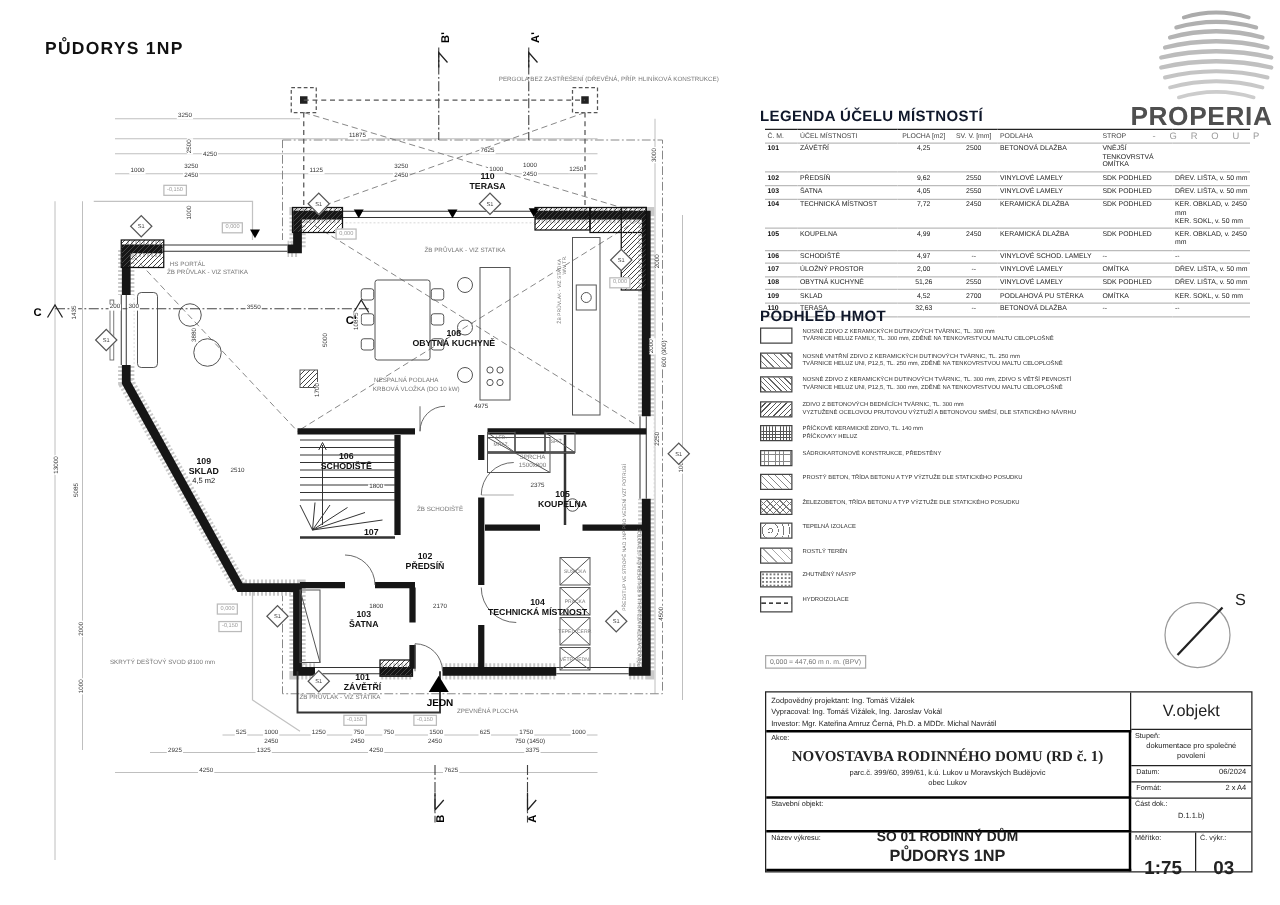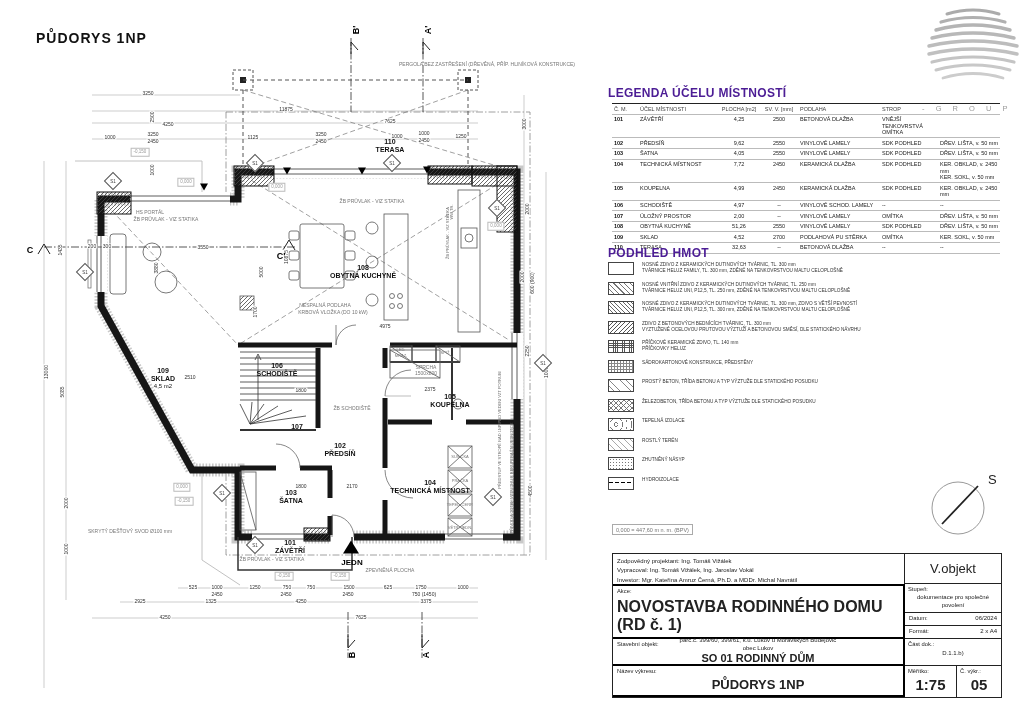--- a/index.html
+++ b/index.html
@@ -28,21 +28,21 @@
         padding:1px 2px;background:#fff;transform:translate(-50%,-50%);white-space:nowrap;}
   .s1{position:absolute;width:11px;height:11px;border:1px solid #555;background:#fff;
       transform:translate(-50%,-50%) rotate(45deg);}
   .s1 span{position:absolute;left:0;top:2.5px;width:11px;text-align:center;font-size:4.5px;color:#444;
       transform:rotate(-45deg);}
   .tri{position:absolute;width:0;height:0;transform:translate(-50%,-50%);
        border-left:4px solid transparent;border-right:4px solid transparent;border-top:7px solid #000;}
   .tri.tri-entry{border-left:8px solid transparent;border-right:8px solid transparent;
        border-top:none;border-bottom:13px solid #000;}
   
-  .lg-title{position:absolute;font-size:12px;font-weight:bold;color:#4c1d95;letter-spacing:.3px;text-align:center;}
+  .lg-title{position:absolute;font-size:12px;font-weight:bold;color:#0f172a;letter-spacing:.3px;text-align:center;}
   #roomtab{position:absolute;left:612px;top:103px;width:388px;border-collapse:collapse;table-layout:fixed;}
   #roomtab th{font-weight:normal;color:#444;border-top:1px solid #222;border-bottom:1px solid #222;}
   #roomtab th,#roomtab td{font-size:5.5px;line-height:1.2;padding:1.5px 2px;text-align:left;
       border-bottom:1px solid #bbb;vertical-align:top;white-space:pre-line;}
   #roomtab td:first-child{font-weight:bold;color:#111;}
   #roomtab th:nth-child(3),#roomtab td:nth-child(3),
   #roomtab th:nth-child(4),#roomtab td:nth-child(4){text-align:center;}
   #mats{position:absolute;left:608px;top:262px;width:400px;}
   .mat{display:flex;align-items:flex-start;margin-bottom:6.5px;}
   .swatch{flex:0 0 24px;height:11px;border:1px solid #444;margin-right:8px;background:#fff;}
@@ -73,34 +73,34 @@
   #elevnote{position:absolute;left:612px;top:524px;font-size:5.5px;color:#777;border:1px solid #aaa;
      padding:1.5px 3px;background:#fff;}
   
   #tb{position:absolute;left:612px;top:553px;width:388px;height:143px;border:1px solid #222;font-size:6px;}
   #tb .cell{position:absolute;box-sizing:border-box;}
   .tb-label{font-size:5.8px;color:#222;}
   #tb-people{left:0;top:0;width:292px;height:30px;padding:3px 4px;line-height:1.55;border-right:1px solid #222;}
   #tb-vproject{left:292px;top:0;width:96px;height:30px;display:flex;align-items:center;justify-content:center;
       font-size:13px;color:#222;border-bottom:1px solid #222;}
   #tb-akce{left:0;top:30px;width:292px;height:55px;border:2px solid #000;border-left:none;padding:2px 4px;}
-  #tb-akce .t1{font-size:16px;font-weight:bold;margin-top:4px;}
+  #tb-akce .t1{font-size:12px;font-weight:bold;text-align:center;margin-top:4px;font-family:Liberation Serif, serif;}
   #tb-akce .t2,#tb-akce .t3{font-size:6px;text-align:center;margin-top:2.5px;color:#222;}
   #tb-stupen{left:292px;top:30px;width:96px;height:29px;padding:2px 3px;border-bottom:1px solid #222;}
   #tb-stupen .val{text-align:center;margin-top:1px;line-height:1.4;}
   #tb-datum{left:292px;top:59px;width:96px;height:13px;border-bottom:1px solid #222;display:flex;justify-content:space-between;padding:2px 4px;}
   #tb-format{left:292px;top:72px;width:96px;height:13px;border-bottom:1px solid #222;display:flex;justify-content:space-between;padding:2px 4px;}
   #tb-objekt{left:0;top:85px;width:292px;height:27px;border:2px solid #000;border-left:none;border-top:none;padding:2px 4px;}
-  #tb-objekt .t1{font-size:11px;font-weight:bold;text-align:center;margin-top:5px;}
+  #tb-objekt .t1{font-size:11px;font-weight:bold;text-align:center;margin-top:17px;}
   #tb-cast{left:292px;top:85px;width:96px;height:27px;padding:2px 3px;border-bottom:1px solid #222;}
   #tb-cast .val{text-align:center;margin-top:3px;}
   #tb-nazev{left:0;top:112px;width:292px;height:31px;border:2px solid #000;border-left:none;border-top:none;padding:2px 4px;}
   #tb-nazev .t1{font-size:13px;font-weight:bold;text-align:center;margin-top:3px;}
   #tb-meritko{left:292px;top:112px;width:52px;height:31px;padding:2px 3px;border-right:1px solid #222;}
-  #tb-meritko .val,#tb-cvykr .val{font-size:15px;font-weight:bold;text-align:center;margin-top:2px;}
+  #tb-meritko .val,#tb-cvykr .val{font-size:15px;font-weight:bold;text-align:center;margin-top:12px;}
   #tb-cvykr{left:344px;top:112px;width:44px;height:31px;padding:2px 3px;}
 </style>
 </head>
 <body>
 
 <div id="page">
 
   <div id="plan">
     <svg width="600" height="724" viewBox="0 0 600 724">
       <defs>
@@ -498,20 +498,21 @@
       <path d="M56,18 Q88,9 120,18" stroke="#b0b0b0" stroke-width="3.2"></path>
       <path d="M51,26 Q88,16 125,26" stroke="#b4b4b4" stroke-width="3.4"></path>
       <path d="M47,34 Q88,24 129,34" stroke="#b8b8b8" stroke-width="3.4"></path>
       <path d="M44,42 Q88,32 132,42" stroke="#bcbcbc" stroke-width="3.4"></path>
       <path d="M44,50 Q88,40 132,50" stroke="#c0c0c0" stroke-width="3.4"></path>
       <path d="M47,58 Q88,48 129,58" stroke="#c4c4c4" stroke-width="3.2"></path>
       <path d="M51,66 Q88,56 125,66" stroke="#c8c8c8" stroke-width="3"></path>
       <path d="M58,74 Q88,65 118,74" stroke="#cccccc" stroke-width="2.8"></path>
     </g>
   </svg>
+  <div id="logo-name">PROPERIA</div>
   <div id="logo-group">- G R O U P</div>
 
   <div class="lg-title" style="left:608px;top:86px;position:absolute">LEGENDA ÚČELU MÍSTNOSTÍ</div>
   <table id="roomtab">
     <colgroup>
       <col style="width:26px">
         <col style="width:80px">
         <col style="width:42px">
         <col style="width:38px">
       <col style="width:82px">
@@ -759,16 +760,16 @@
     <div class="cell" id="tb-nazev">
       <span class="tb-label">Název výkresu:</span>
       <div class="t1">PŮDORYS 1NP</div>
     </div>
     <div class="cell" id="tb-meritko">
       <span class="tb-label">Měřítko:</span>
       <div class="val">1:75</div>
     </div>
     <div class="cell" id="tb-cvykr">
       <span class="tb-label">Č. výkr.:</span>
-      <div class="val">05</div>
+      <div class="val">03</div>
     </div>
   </div>
 </div>
 
 </body></html>

